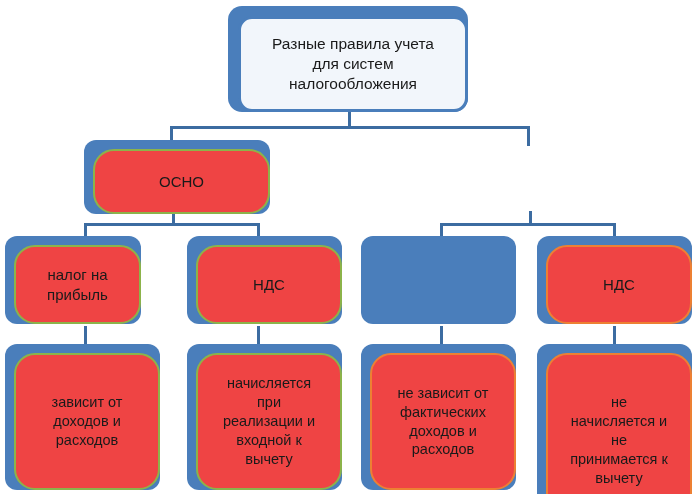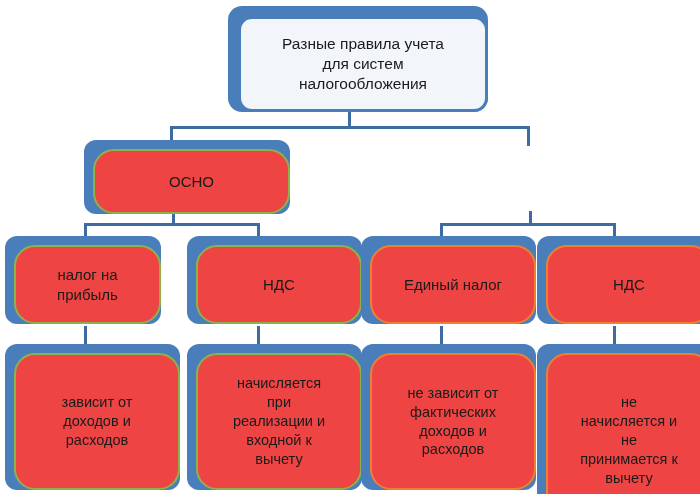--- a/index.html
+++ b/index.html
@@ -20,21 +20,20 @@
   .conn {
     position: absolute;
     background: #3c6ca1;
   }
   .conn.v { width: 3px; }
   .conn.h { height: 3px; }
 
   
   .node {
     position: absolute;
-    padding-left: 20px;
   }
   
   .node .shadow {
     position: absolute;
     left: 0;
     top: 0;
     width: 100%;
     height: 100%;
     background: #4a7ebb;
     border-radius: 12px;
@@ -136,23 +135,20 @@
 
   <div class="node green" style="left:187px; top:236px; width:155px; height:88px;">
     <div class="shadow"></div>
     <div class="card">
       <span class="label fs-15">НДС</span>
     </div>
   </div>
 
   <div class="node orange" style="left:361px; top:236px; width:155px; height:88px;">
     <div class="shadow"></div>
-    <div class="card">
-      <span class="label fs-15">Единый налог</span>
-    </div>
   </div>
 
   <div class="node orange" style="left:537px; top:236px; width:155px; height:88px;">
     <div class="shadow"></div>
     <div class="card">
       <span class="label fs-15">НДС</span>
     </div>
   </div>
 
   <div class="node green" style="left:5px; top:344px; width:155px; height:146px;">

